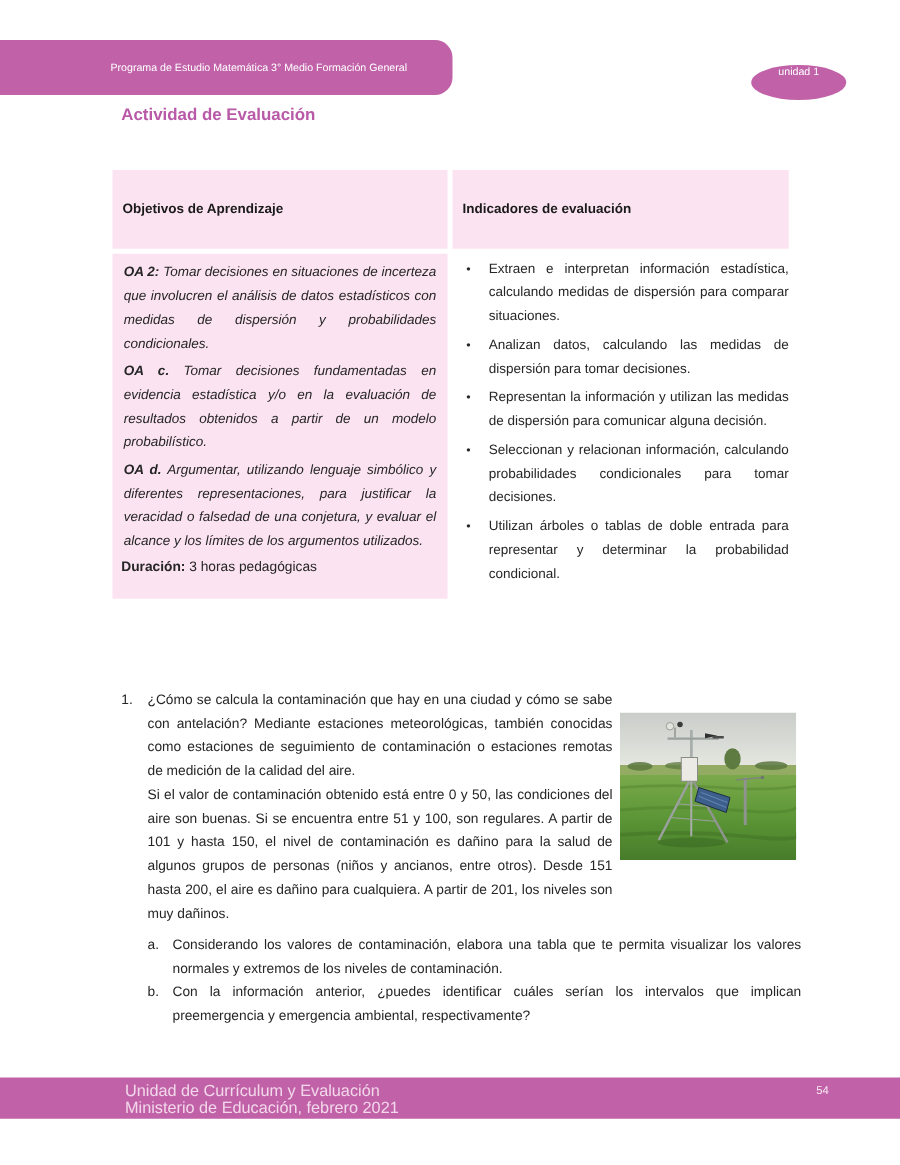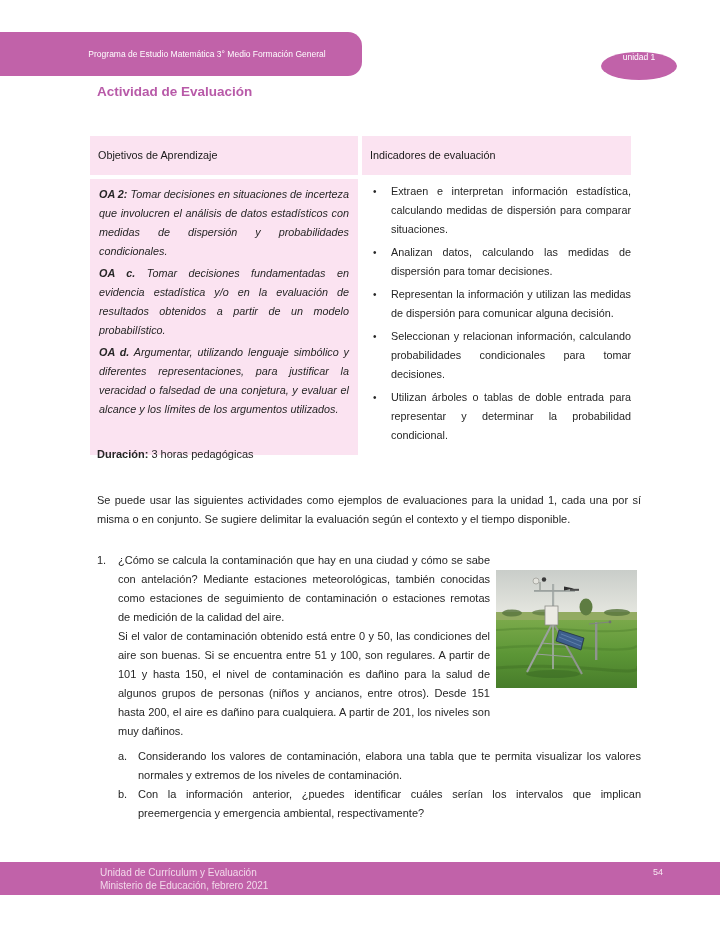--- a/index.html
+++ b/index.html
@@ -30,22 +30,22 @@
     position:absolute;left:97px;top:84px;
     font-size:13.5px;font-weight:bold;color:var(--title);
   }
   
   .oa-table{
     position:absolute;left:90px;top:136px;width:541px;
     display:grid;grid-template-columns:268px 269px;gap:4px;
     font-size:10.8px;line-height:19px;
   }
   .th{
-    background:var(--pink);font-weight:normal;line-height:15px;
-    padding:12px 8px;box-sizing:border-box;color:#1a1a1a;
+    background:var(--pink);font-weight:bold;line-height:15px;
+    padding:24px 8px;box-sizing:border-box;color:#1a1a1a;
   }
   .cell-left{
     background:var(--pink);padding:6px 9px;box-sizing:border-box;
     text-align:justify;min-height:276px;font-style:italic;
   }
   .cell-right{
     background:#fff;box-sizing:border-box;min-height:276px;padding-top:3px;
   }
   .obj-para{margin:0 0 3px;}
   .obj-para .oa-label{font-weight:bold;}
@@ -66,21 +66,21 @@
   .act-text{flex:none;width:372px;text-align:justify;}
   .act-photo{flex:none;width:141px;height:118px;margin-left:6px;margin-top:19px;}
   .sub-list{margin-top:6px;}
   .sub-item{display:flex;margin-left:21px;}
   .sub-marker{flex:none;width:20px;}
   .sub-text{flex:1;text-align:justify;}
   
   .footer-bar{
     position:absolute;left:0;top:862px;width:720px;height:33px;
     background:var(--accent);box-sizing:border-box;
-    padding:4px 0 0 100px;color:#f2d8ea;font-size:10px;line-height:13px;
+    padding:4px 0 0 100px;color:#f2d8ea;font-size:13px;line-height:13px;
   }
   .footer-page{
     position:absolute;left:617px;top:867px;color:#f8e8f3;font-size:9px;padding-left:36px;
   }
 </style>
 </head>
 <body>
 
 <div class="page">
 
@@ -122,21 +122,20 @@
         </div>
       <div class="ind-item">
           <span class="ind-bullet">•</span>
           <span class="ind-text">Utilizan árboles o tablas de doble entrada para representar y determinar la probabilidad condicional.</span>
         </div>
     </div>
   </div>
 
   <div class="duracion"><span class="dur-label">Duración:</span><span> 3 horas pedagógicas</span></div>
 
-  <div class="intro">Se puede usar las siguientes actividades como ejemplos de evaluaciones para la unidad 1, cada una por sí misma o en conjunto. Se sugiere delimitar la evaluación según el contexto y el tiempo disponible.</div>
 
   <div class="activity">
     <div class="act-row">
       <div class="act-num">1.</div>
       <div class="act-text">
         <div>¿Cómo se calcula la contaminación que hay en una ciudad y cómo se sabe con antelación? Mediante estaciones meteorológicas, también conocidas como estaciones de seguimiento de contaminación o estaciones remotas de medición de la calidad del aire.</div>
         <div>Si el valor de contaminación obtenido está entre 0 y 50, las condiciones del aire son buenas. Si se encuentra entre 51 y 100, son regulares. A partir de 101 y hasta 150, el nivel de contaminación es dañino para la salud de algunos grupos de personas (niños y ancianos, entre otros). Desde 151 hasta 200, el aire es dañino para cualquiera. A partir de 201, los niveles son muy dañinos.</div>
       </div>
       <div class="act-photo">
         <svg width="141" height="118" viewBox="0 0 141 118" xmlns="http://www.w3.org/2000/svg">

